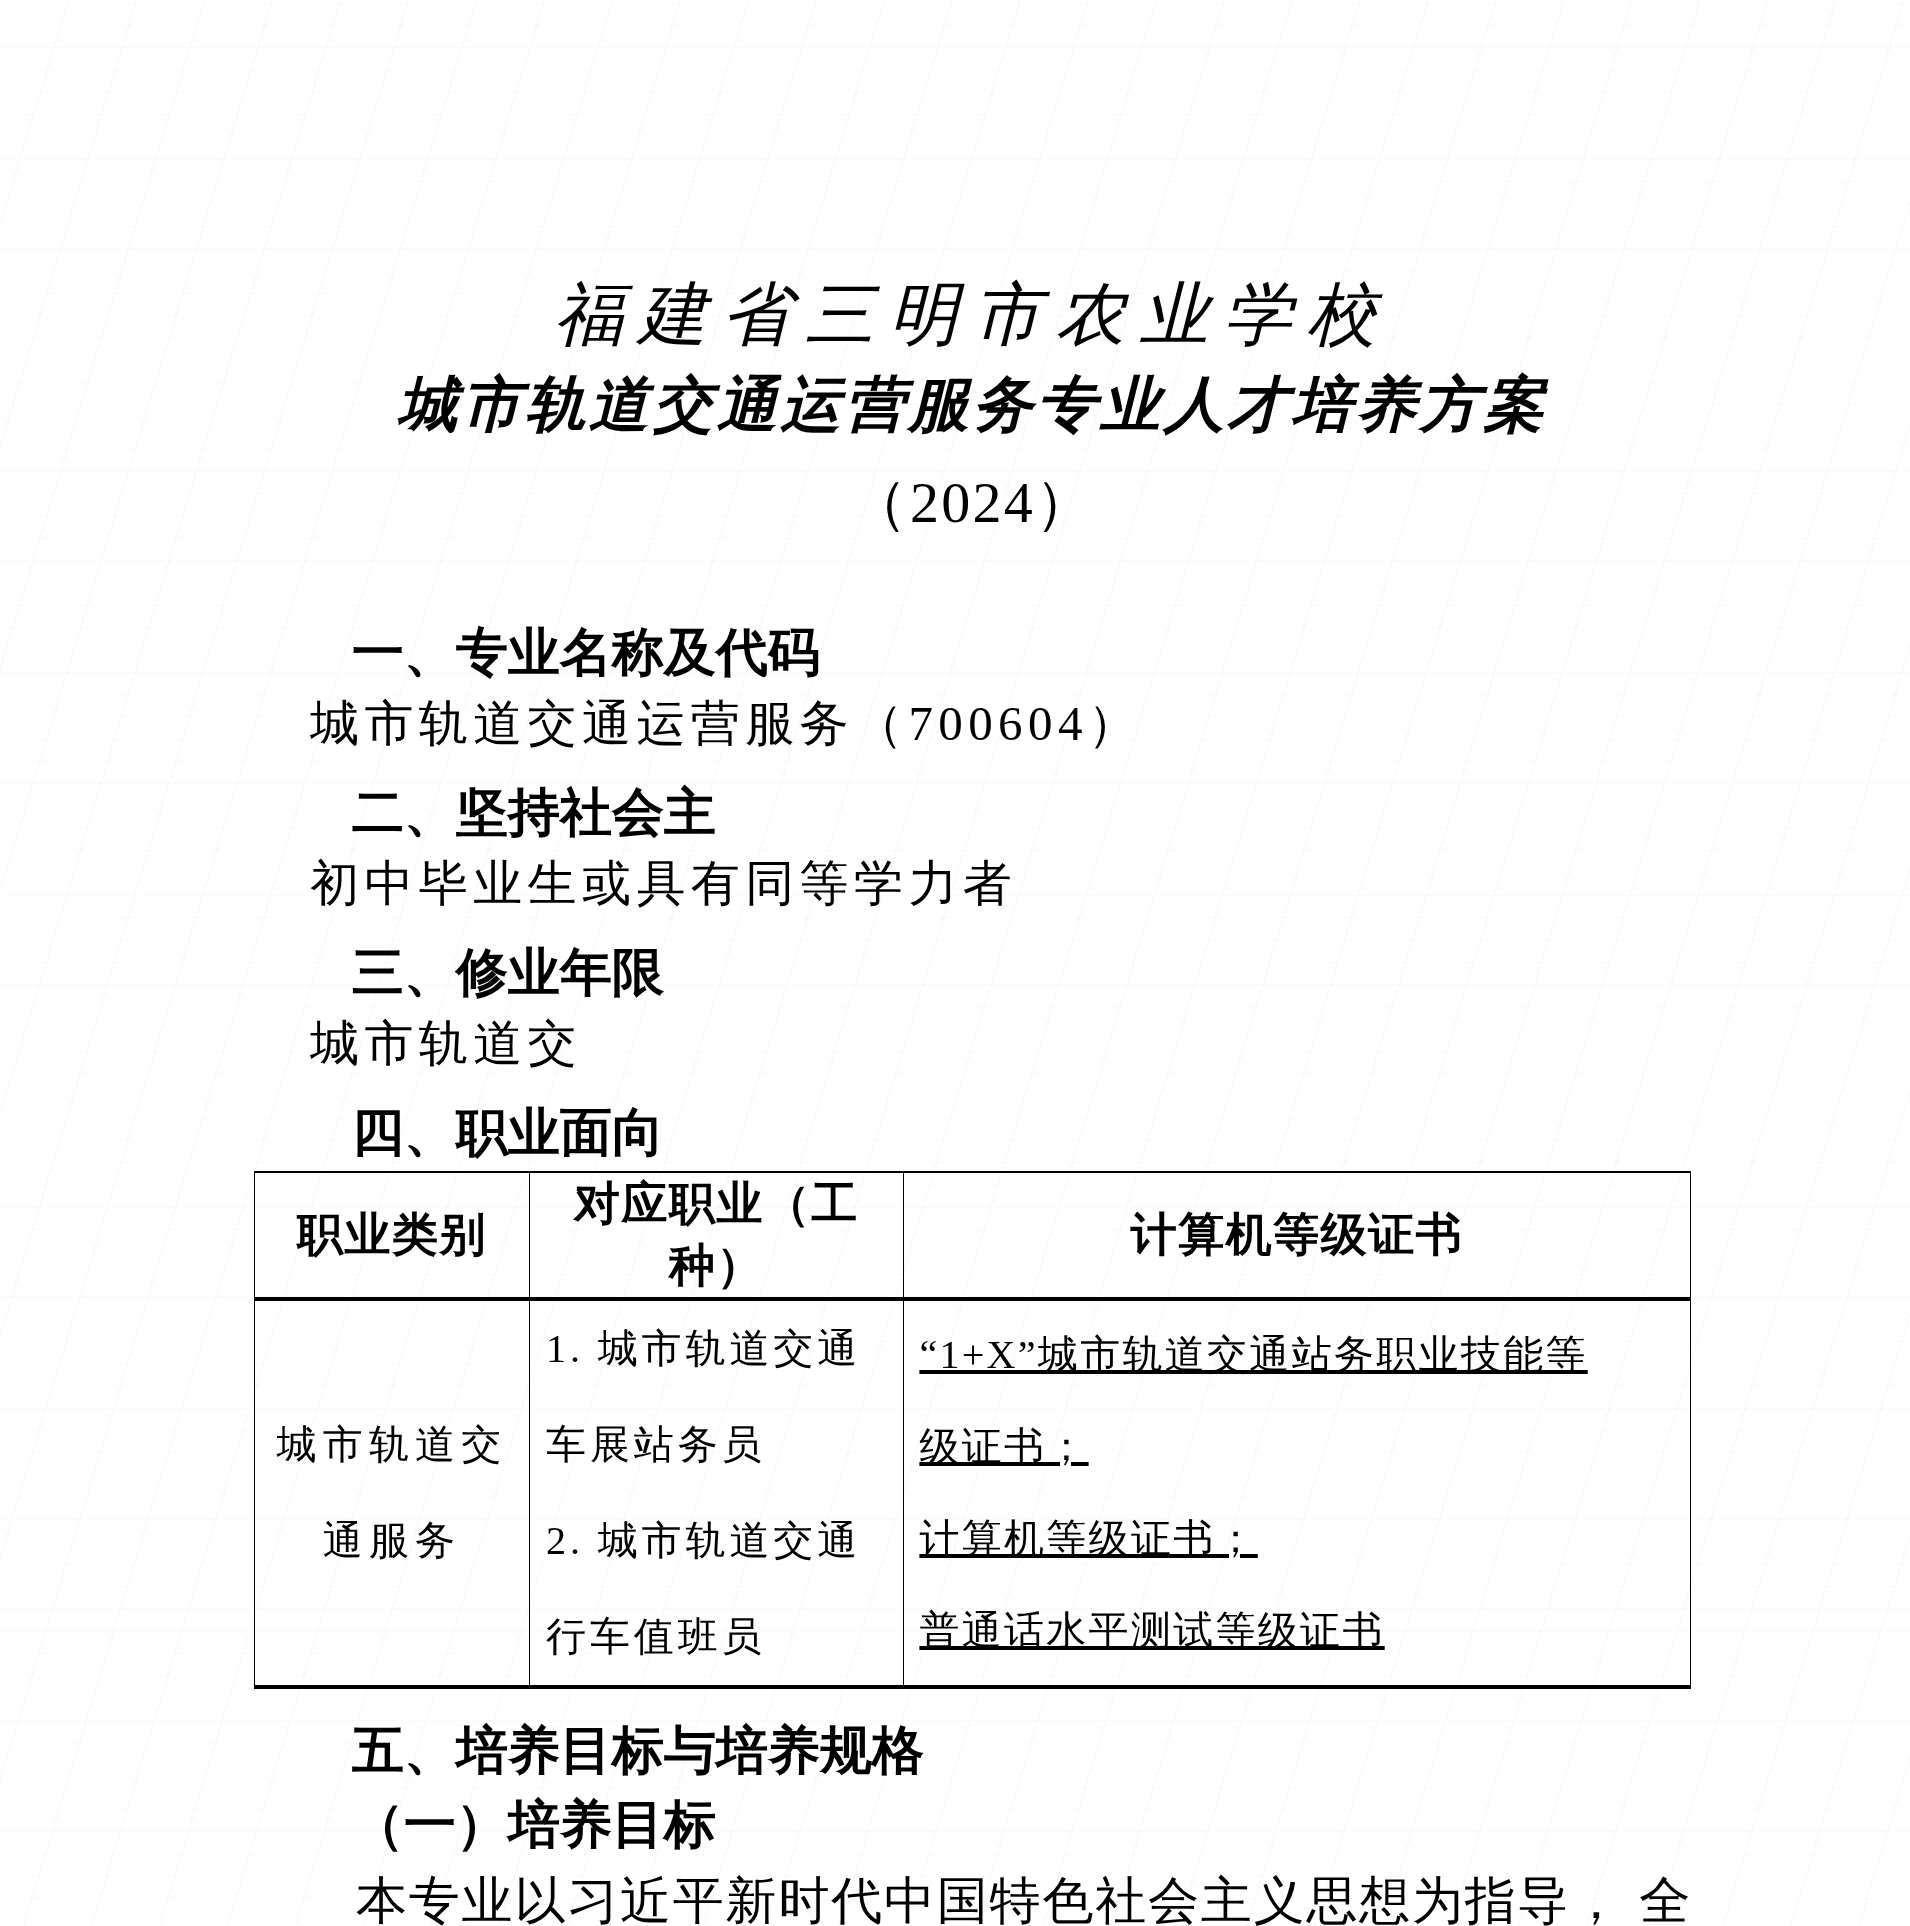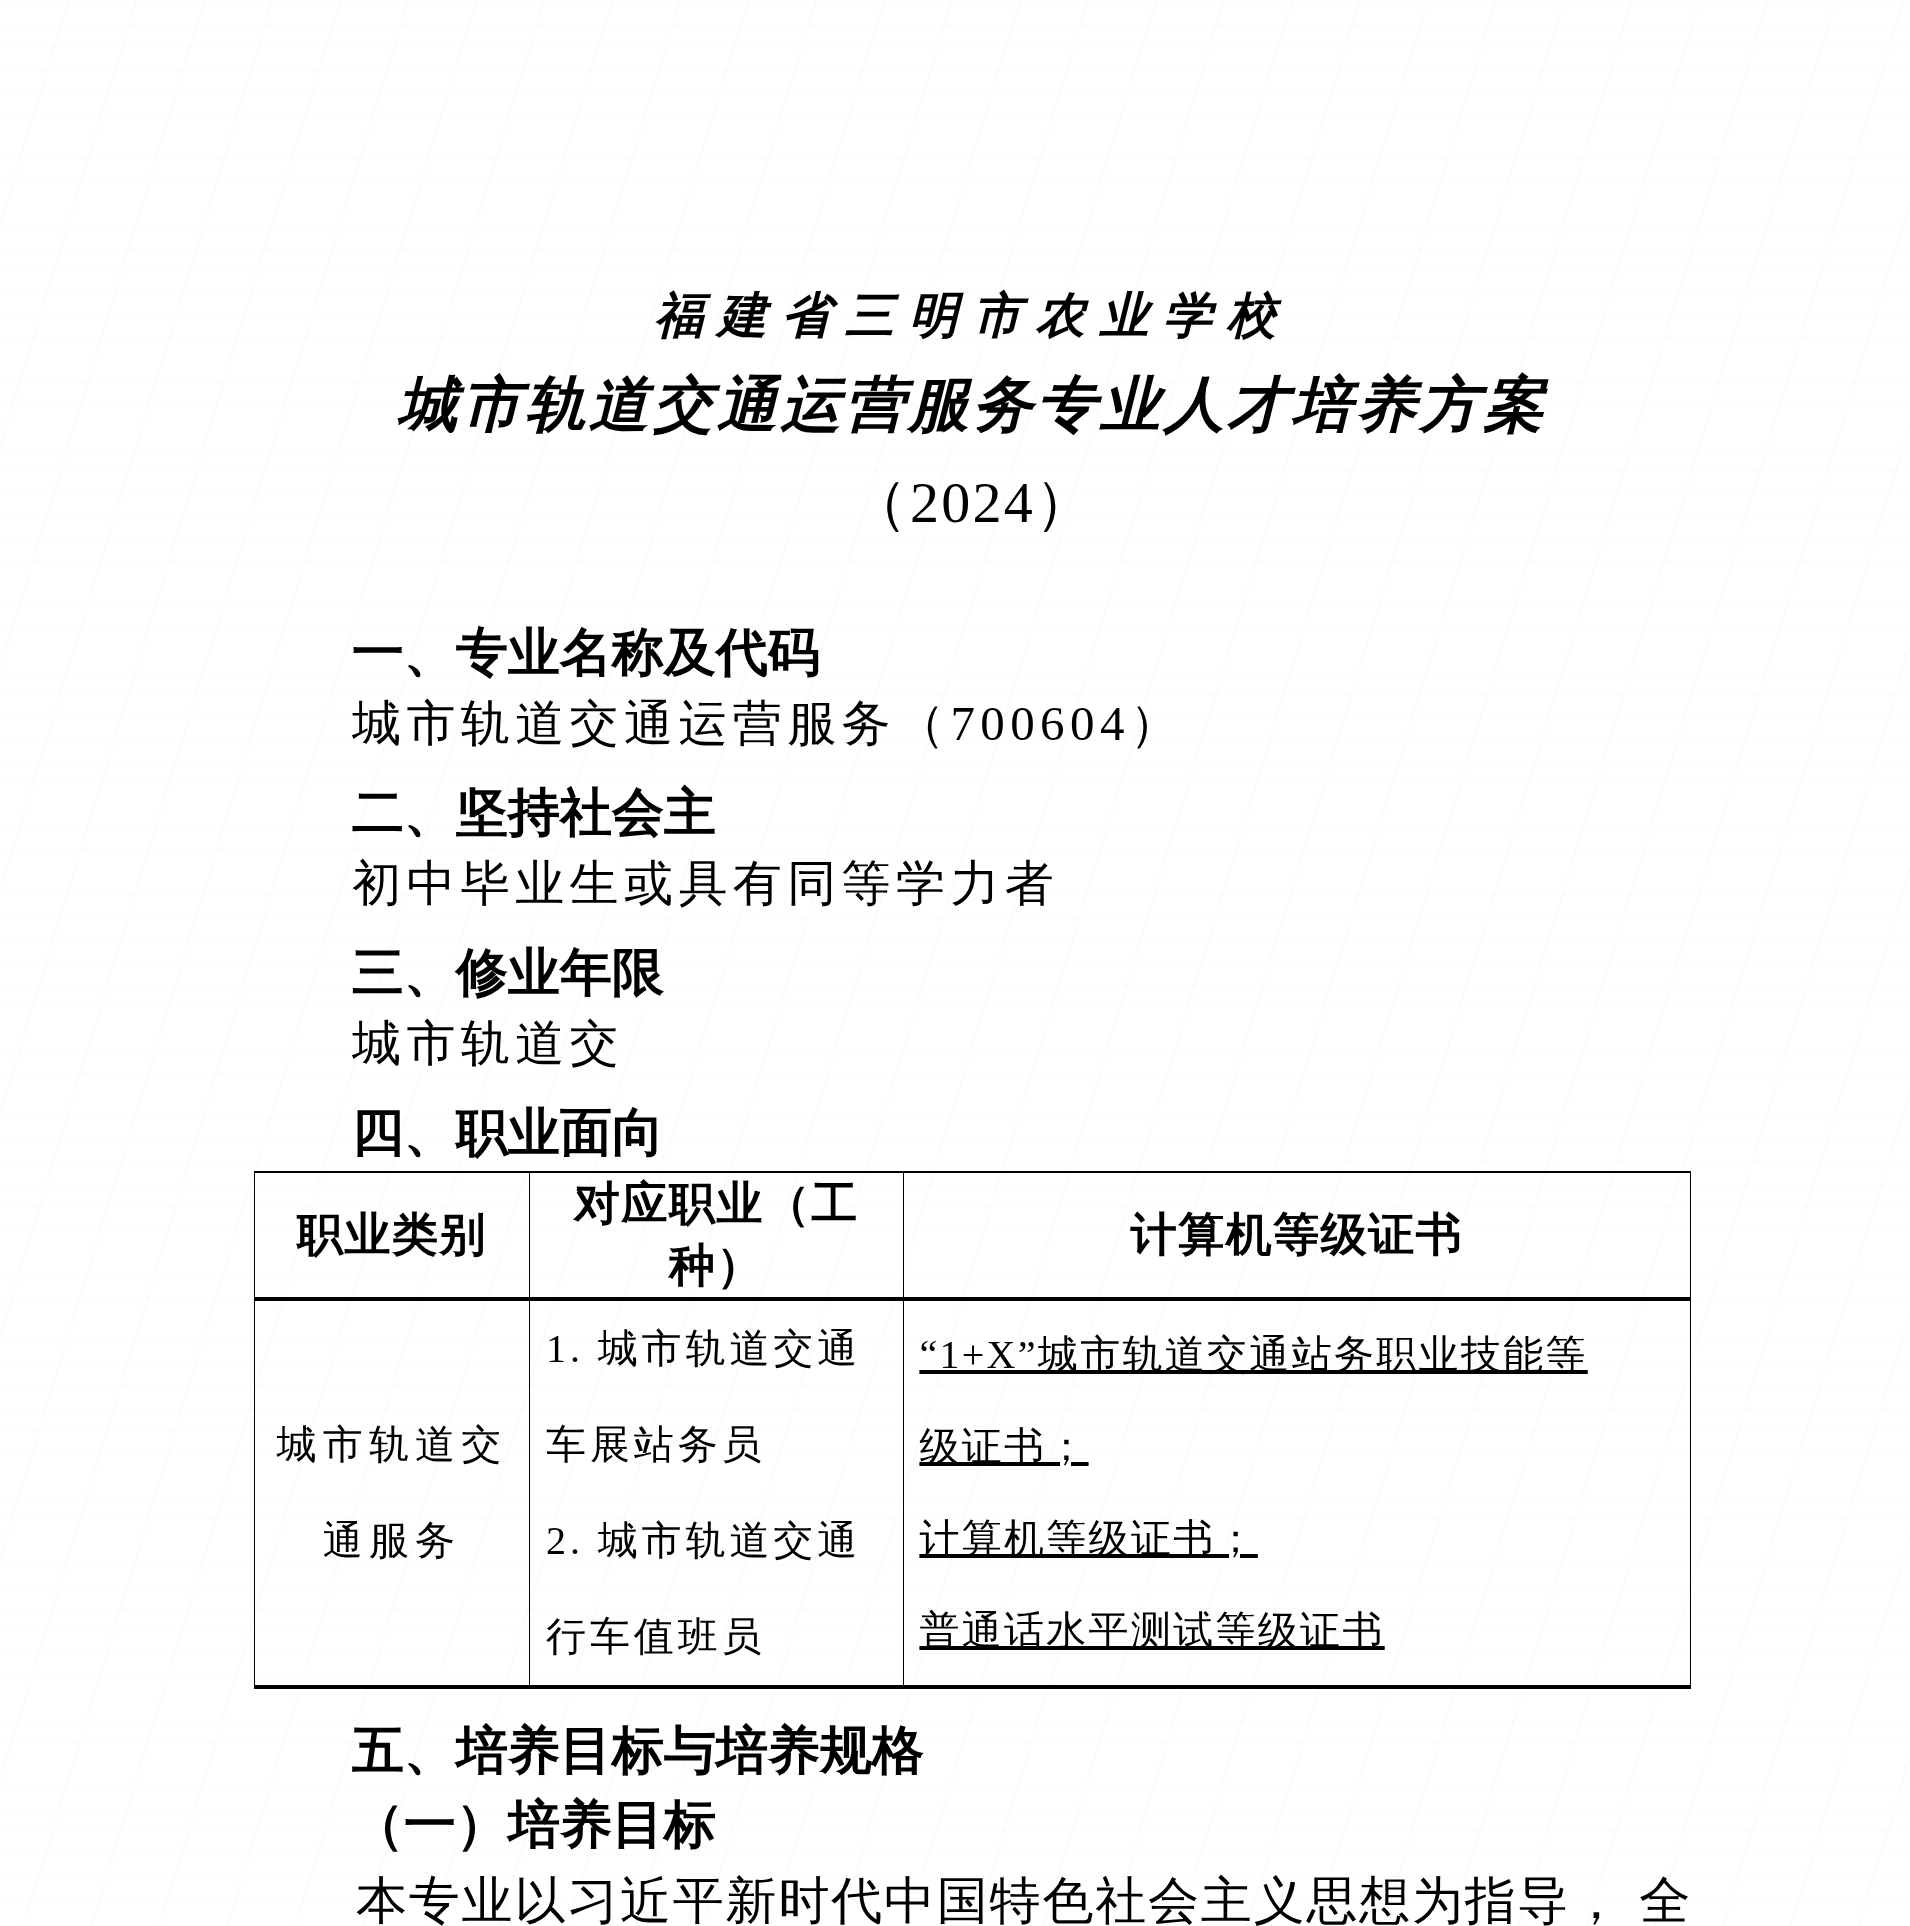--- a/index.html
+++ b/index.html
@@ -22,22 +22,22 @@
     opacity:.55;
     pointer-events:none;
   }
   .content {
     position:relative;
     padding:270px 220px 0 254px;
   }
   
   .title-block { text-align:center; }
   .title-line1 {
-    font-size:49px; line-height:91px;
-    font-weight:bold; font-style:italic;
+    font-size:69px; line-height:91px;
+    font-weight:normal; font-style:italic;
     letter-spacing:14.6px;
     font-family:"Liberation Serif", serif;
   }
   .title-line2 {
     font-size:60px; line-height:96px;
     font-weight:bold; font-style:italic;
     letter-spacing:3.9px;
     font-family:Liberation Mono, monospace;
   }
   .title-line3 {
@@ -48,21 +48,21 @@
   
   .sections { margin-top:67px; }
   .sec-heading {
     margin-left:98px;
     font-size:52px; line-height:72px;
     font-weight:900;
     font-family:Liberation Sans, sans-serif;
     margin-top:16px;
   }
   .sec-body {
-    margin-left:98px;
+    margin-left:56px;
     font-size:49px; line-height:72px;
     letter-spacing:5.4px;
     font-family:"Liberation Serif", serif;
   }
   
   table.jobs {
     margin-top:3.1px;
     border-collapse:collapse;
     table-layout:fixed;
     width:1437px;

